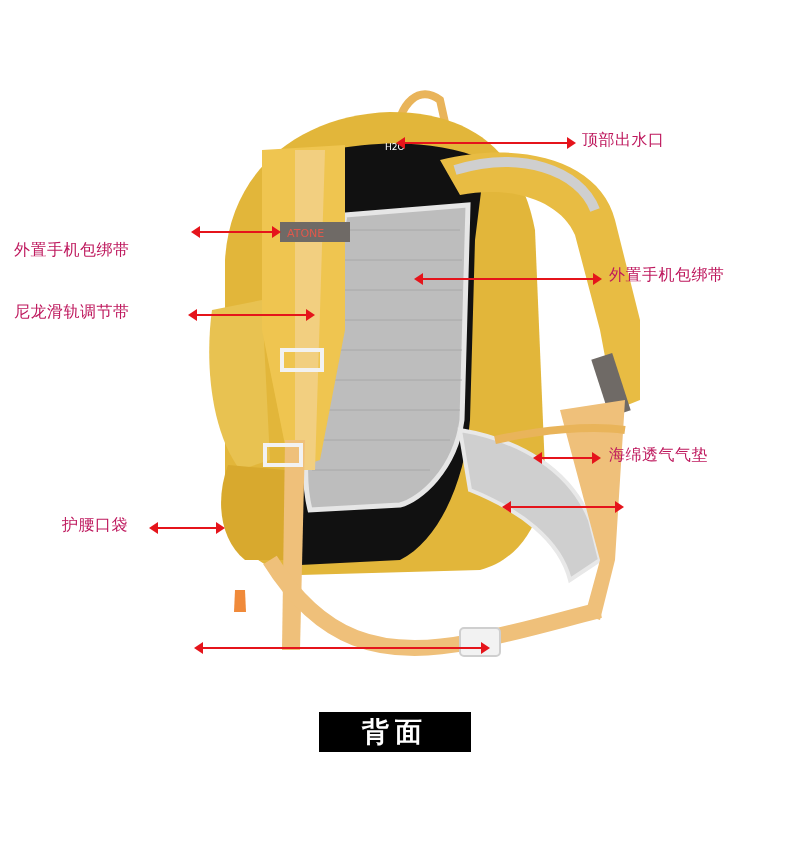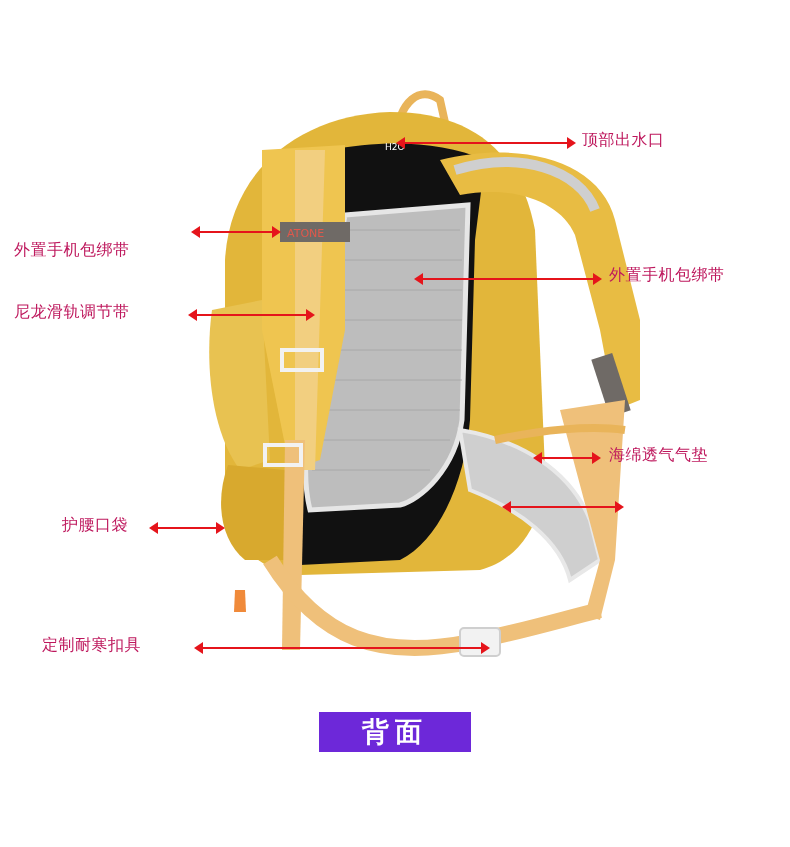--- a/index.html
+++ b/index.html
@@ -4,21 +4,21 @@
 <style>
   html, body { margin:0; padding:0; background:#ffffff; }
   body { width:790px; height:847px; position:relative; overflow:hidden; font-family:"DejaVu Sans", sans-serif; }
   .stage { position:absolute; left:0; top:0; width:790px; height:847px; }
   .product { position:absolute; left:0; top:0; width:790px; height:700px; }
   .label { position:absolute; font-size:16px; color:#be185d; white-space:nowrap; line-height:1; letter-spacing:0.5px; }
   .arrow { position:absolute; height:2px; background:#e5141b; }
   .arrow .hl, .arrow .hr { position:absolute; top:-5px; width:0; height:0; border-top:6px solid transparent; border-bottom:6px solid transparent; }
   .arrow .hl { left:-6px; border-right:9px solid #e5141b; }
   .arrow .hr { right:-6px; border-left:9px solid #e5141b; }
-  .caption { position:absolute; left:319px; top:712px; width:152px; height:40px; background:#6d28d9; color:#fff; font-size:27px; font-weight:bold; display:flex; align-items:center; justify-content:center; letter-spacing:6px; }
+  .caption { position:absolute; left:319px; top:712px; width:152px; height:40px; background:#000000; color:#fff; font-size:27px; font-weight:bold; display:flex; align-items:center; justify-content:center; letter-spacing:6px; }
 </style>
 </head>
 <body>
 
 <div class="stage">
 
   <svg class="product" viewBox="0 0 790 700" xmlns="http://www.w3.org/2000/svg">
 
     <path d="M395 140 C400 100 420 85 440 100 L450 145" fill="none" stroke="#e9b45a" stroke-width="8" stroke-linecap="round"></path>
 
@@ -86,21 +86,20 @@
       <span class="hl"></span>
       <span class="hr"></span>
     </div>
 
   <div class="label" style="left:46px; top:517px;margin-left:16px;">护腰口袋</div>
   <div class="arrow" style="left:155px; top:527px; width:64px;">
       <span class="hl"></span>
       <span class="hr"></span>
     </div>
 
-  <div class="label" style="left:42px; top:637px;">定制耐寒扣具</div>
   <div class="arrow" style="left:200px; top:647px; width:284px;">
       <span class="hl"></span>
       <span class="hr"></span>
     </div>
 
   <div class="label" style="left:582px; top:132px;">顶部出水口</div>
   <div class="arrow" style="left:402px; top:142px; width:168px;">
       <span class="hl"></span>
       <span class="hr"></span>
     </div>

